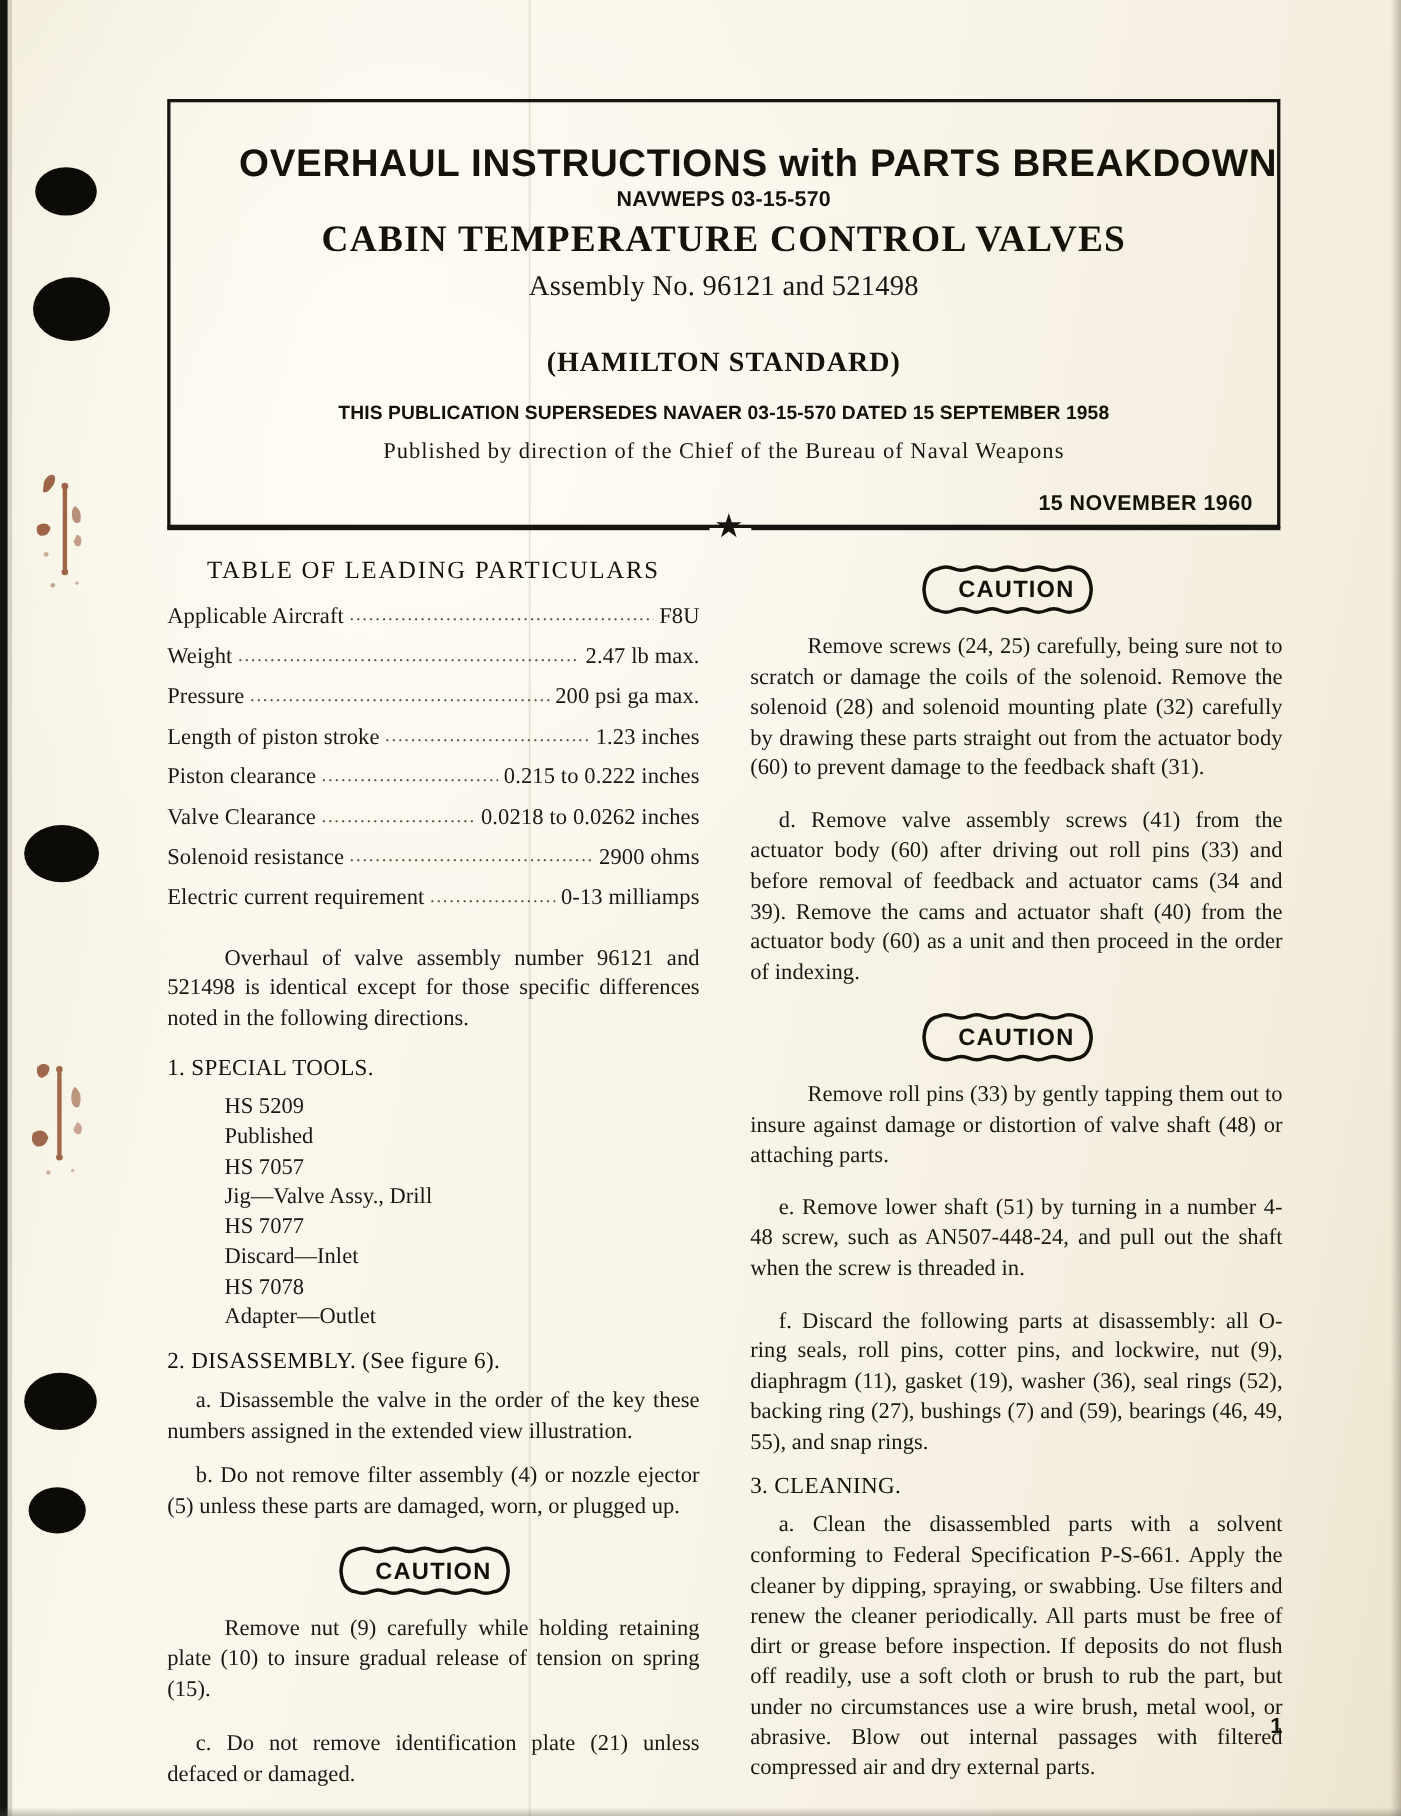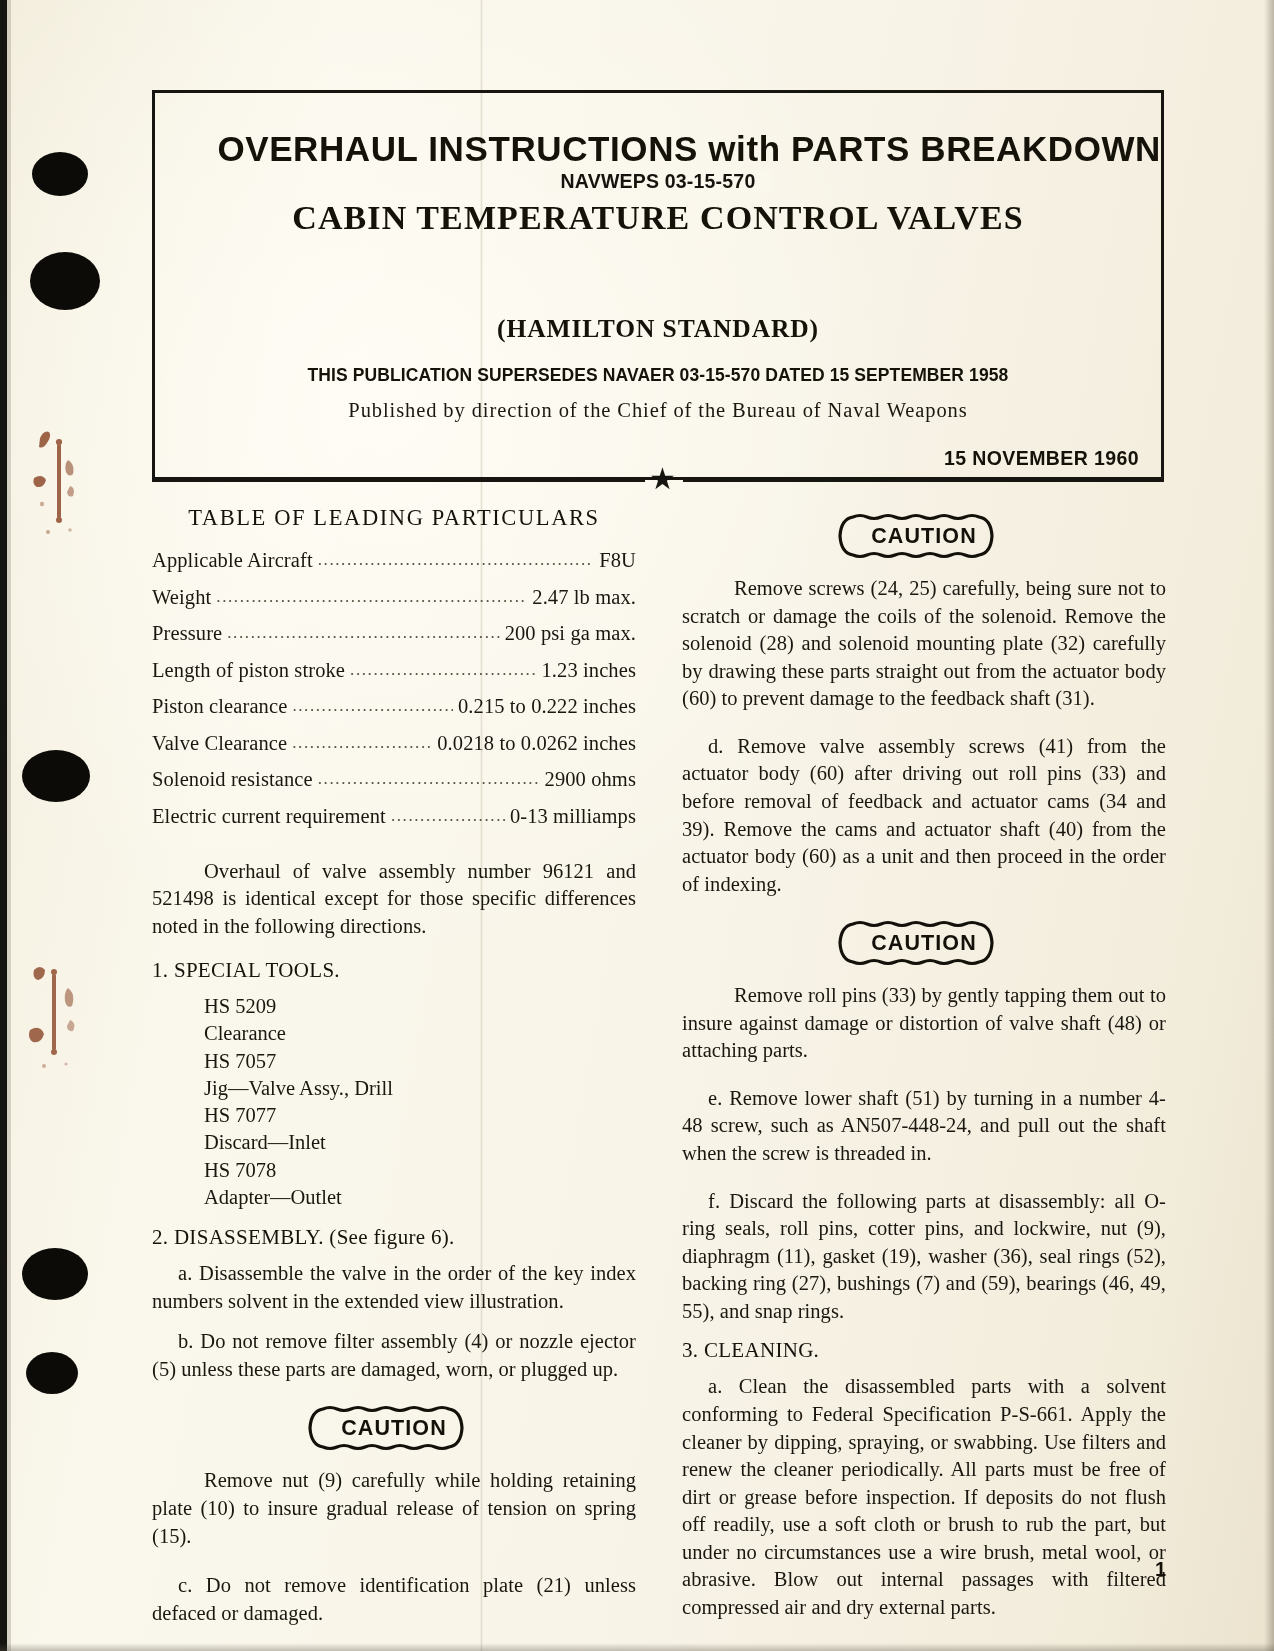--- a/index.html
+++ b/index.html
@@ -197,20 +197,21 @@
       <path d="M54 62 q7 3 3 11 q-6 1 -6 -5 z" opacity=".55"></path>
       <circle cx="28" cy="108" r="2" opacity=".5"></circle>
       <circle cx="50" cy="106" r="1.6" opacity=".42"></circle>
     </g>
   </svg>
 
   <div class="title-box">
     <div class="doc-number">NAVWEPS 03-15-570</div>
     <div class="t-main">OVERHAUL INSTRUCTIONS with PARTS BREAKDOWN</div>
     <div class="t-sub">CABIN TEMPERATURE CONTROL VALVES</div>
+    <div class="t-assy">Assembly No. 96121 and 521498</div>
     <div class="t-mfr">(HAMILTON STANDARD)</div>
     <div class="t-super">THIS PUBLICATION SUPERSEDES NAVAER 03-15-570 DATED 15 SEPTEMBER 1958</div>
     <div class="t-pub">Published by direction of the Chief of the Bureau of Naval Weapons</div>
     <div class="t-date">15 NOVEMBER 1960</div>
   </div>
 
   <div class="divider">
     <div class="rule-l"></div>
     <div class="star">★</div>
     <div class="rule-r"></div>
@@ -263,39 +264,39 @@
       </div>
     </div>
 
     <p class="body indent-big" style="margin-top:30px;">Overhaul of valve assembly number 96121 and 521498 is identical except for those specific differences noted in the following directions.</p>
 
     <div class="sec-head">1. SPECIAL TOOLS.</div>
 
     <div class="tool-table">
       <div class="tool-row">
         <span class="tool-id">HS 5209</span>
-        <span class="tool-desc">Clearance</span>
+        <span class="tool-desc">Published</span>
       </div>
       <div class="tool-row">
         <span class="tool-id">HS 7057</span>
         <span class="tool-desc">Jig—Valve Assy., Drill</span>
       </div>
       <div class="tool-row">
         <span class="tool-id">HS 7077</span>
         <span class="tool-desc">Discard—Inlet</span>
       </div>
       <div class="tool-row">
         <span class="tool-id">HS 7078</span>
         <span class="tool-desc">Adapter—Outlet</span>
       </div>
     </div>
 
     <div class="sec-head tight">2. DISASSEMBLY. (See figure 6).</div>
 
-    <p class="body indent">a. Disassemble the valve in the order of the key index numbers solvent in the extended view illustration.</p>
+    <p class="body indent">a. Disassemble the valve in the order of the key these numbers assigned in the extended view illustration.</p>
     <p class="body indent">b. Do not remove filter assembly (4) or nozzle ejector (5) unless these parts are damaged, worn, or plugged up.</p>
 
     <div class="caution-wrap">
       <div class="caution">
         <svg width="186" height="46" viewBox="0 0 186 46">
           <path fill="none" stroke="#131109" stroke-width="3.2" stroke-linecap="round" d="M22,4 q7,-3 14,0 q7,3 14,0 q7,-3 14,0 q7,3 14,0 q7,-3 14,0 q7,3 14,0 q7,-3 14,0 q7,3 14,0 q7,-3 14,0
                q12,2 13,19 q-1,17 -13,19
                q-7,3 -14,0 q-7,-3 -14,0 q-7,3 -14,0 q-7,-3 -14,0 q-7,3 -14,0 q-7,-3 -14,0 q-7,3 -14,0 q-7,-3 -14,0 q-7,3 -14,0
                q-12,-2 -13,-19 q1,-17 13,-19 z"></path>
         </svg>

